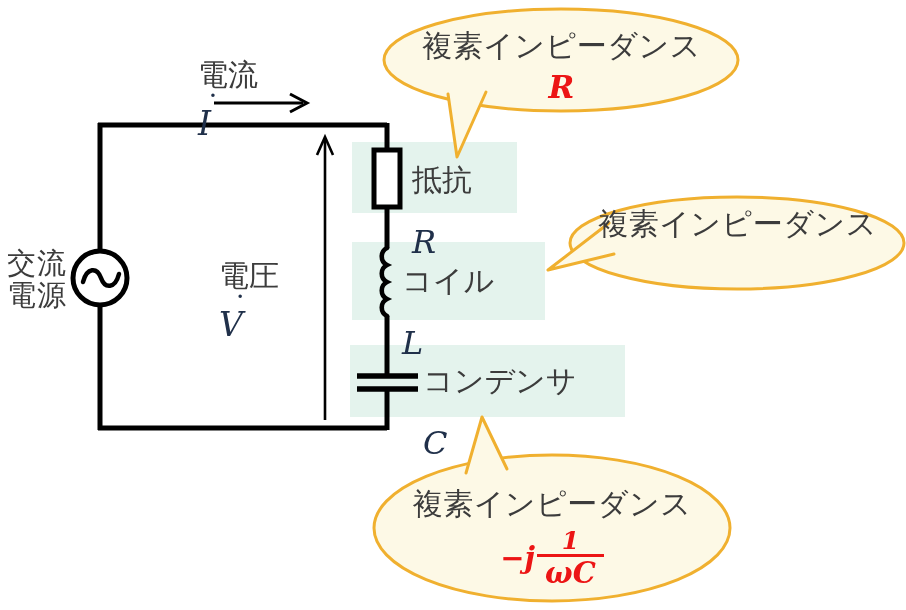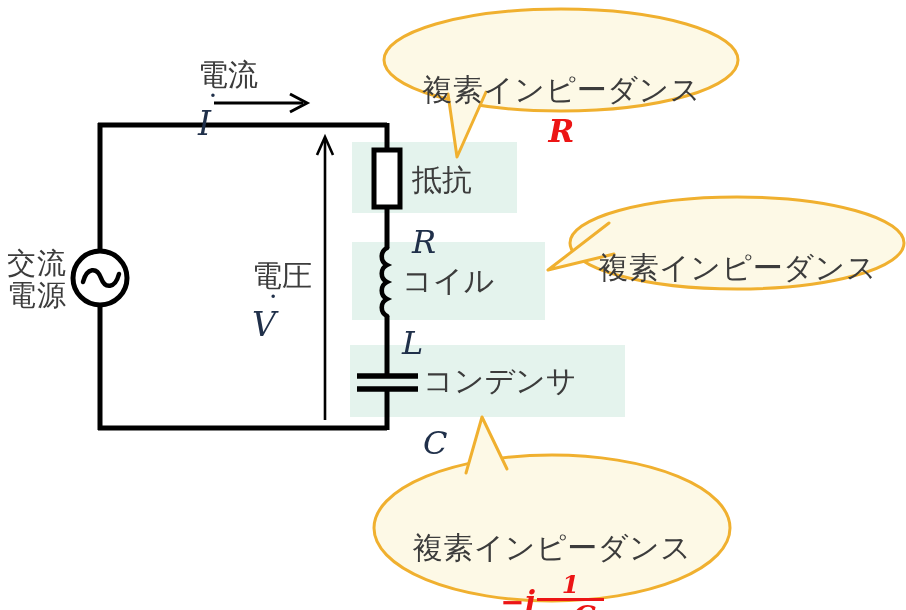--- a/index.html
+++ b/index.html
@@ -30,21 +30,21 @@
     font-style:normal; font-size:0.9em; color:#20304a;
   }
 
   .flow-label { font-size:30px; display:flex; align-items:baseline; gap:8px; }
   .flow-label .mathvar { font-size:33px; }
 
   .comp-label { font-size:30px; display:flex; align-items:baseline; gap:22px; white-space:nowrap; }
   .comp-label .mathvar { font-size:32px; }
 
   
-  .bubble-text { text-align:center;margin-top:44px; }
+  .bubble-text { text-align:center; }
   .bubble-title { font-size:30px; color:#3c3c3c; letter-spacing:0.5px; }
   .bubble-formula {
     font-family:"DejaVu Serif", serif; font-style:italic; font-weight:600;
     color:#ec1515; font-size:31px; margin-top:2px;
   }
   .frac-row { display:inline-flex; align-items:center; gap:2px; }
   .frac-prefix {
     font-family:"DejaVu Serif", serif; font-style:italic; font-weight:600;
     color:#ec1515; font-size:29px;
   }
@@ -120,21 +120,21 @@
   <div class="abs jp source-label">
     <div>交流</div>
     <div>電源</div>
   </div>
 
   <div class="abs flow-label jp" style="left:198px; top:55px;">
     <span>電流</span>
     <span class="mathvar"><span>I</span><span class="dot">˙</span></span>
   </div>
 
-  <div class="abs flow-label jp" style="left:219px; top:256px;margin-left:33px;">
+  <div class="abs flow-label jp" style="left:219px; top:256px;">
     <span>電圧</span>
     <span class="mathvar"><span>V</span><span class="dot">˙</span></span>
   </div>
 
   <div class="abs comp-label jp" style="left:412px; top:160px;">
     <span>抵抗</span>
     <span class="mathvar">R</span>
   </div>
   <div class="abs comp-label jp" style="left:423px; top:361px;">
     <span>コンデンサ</span>

